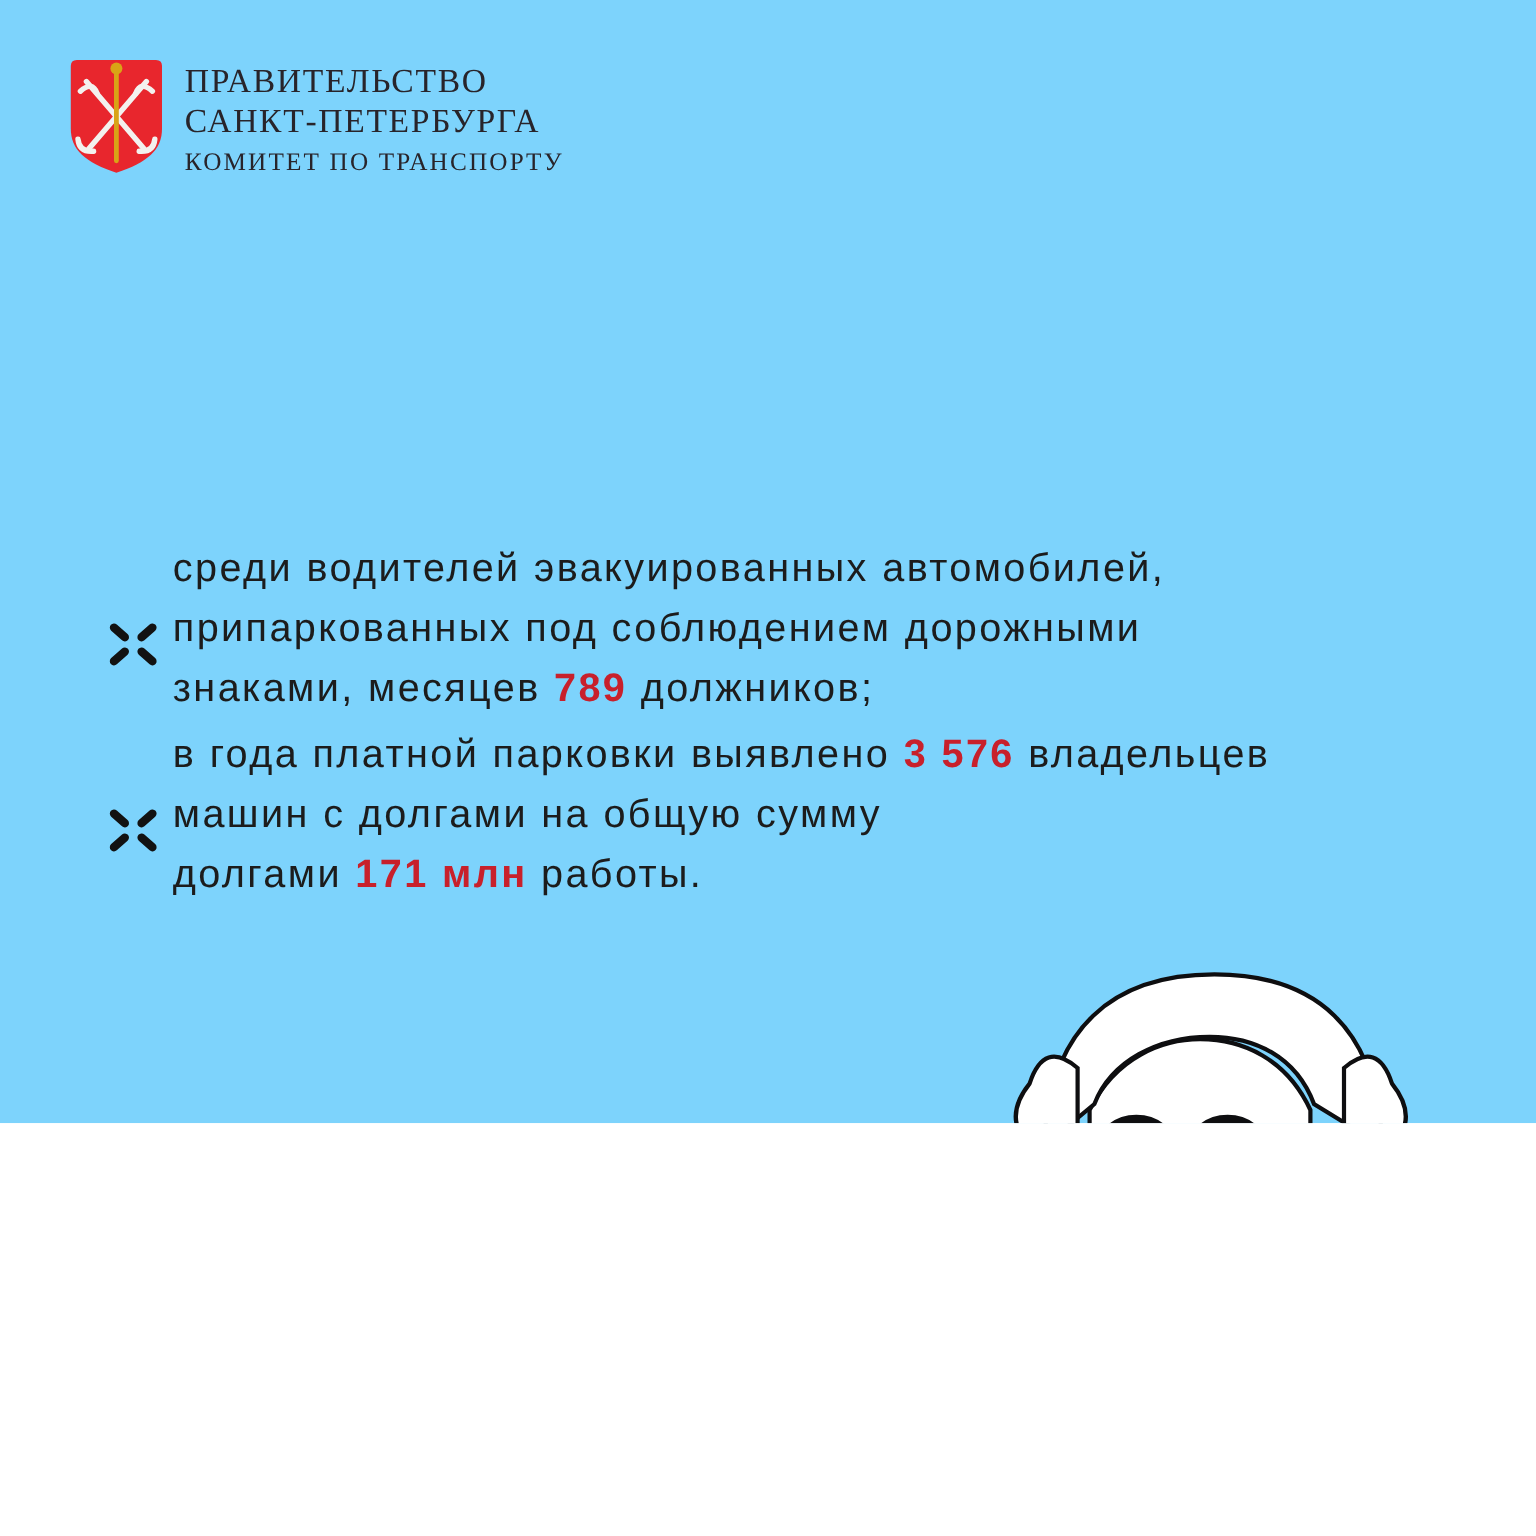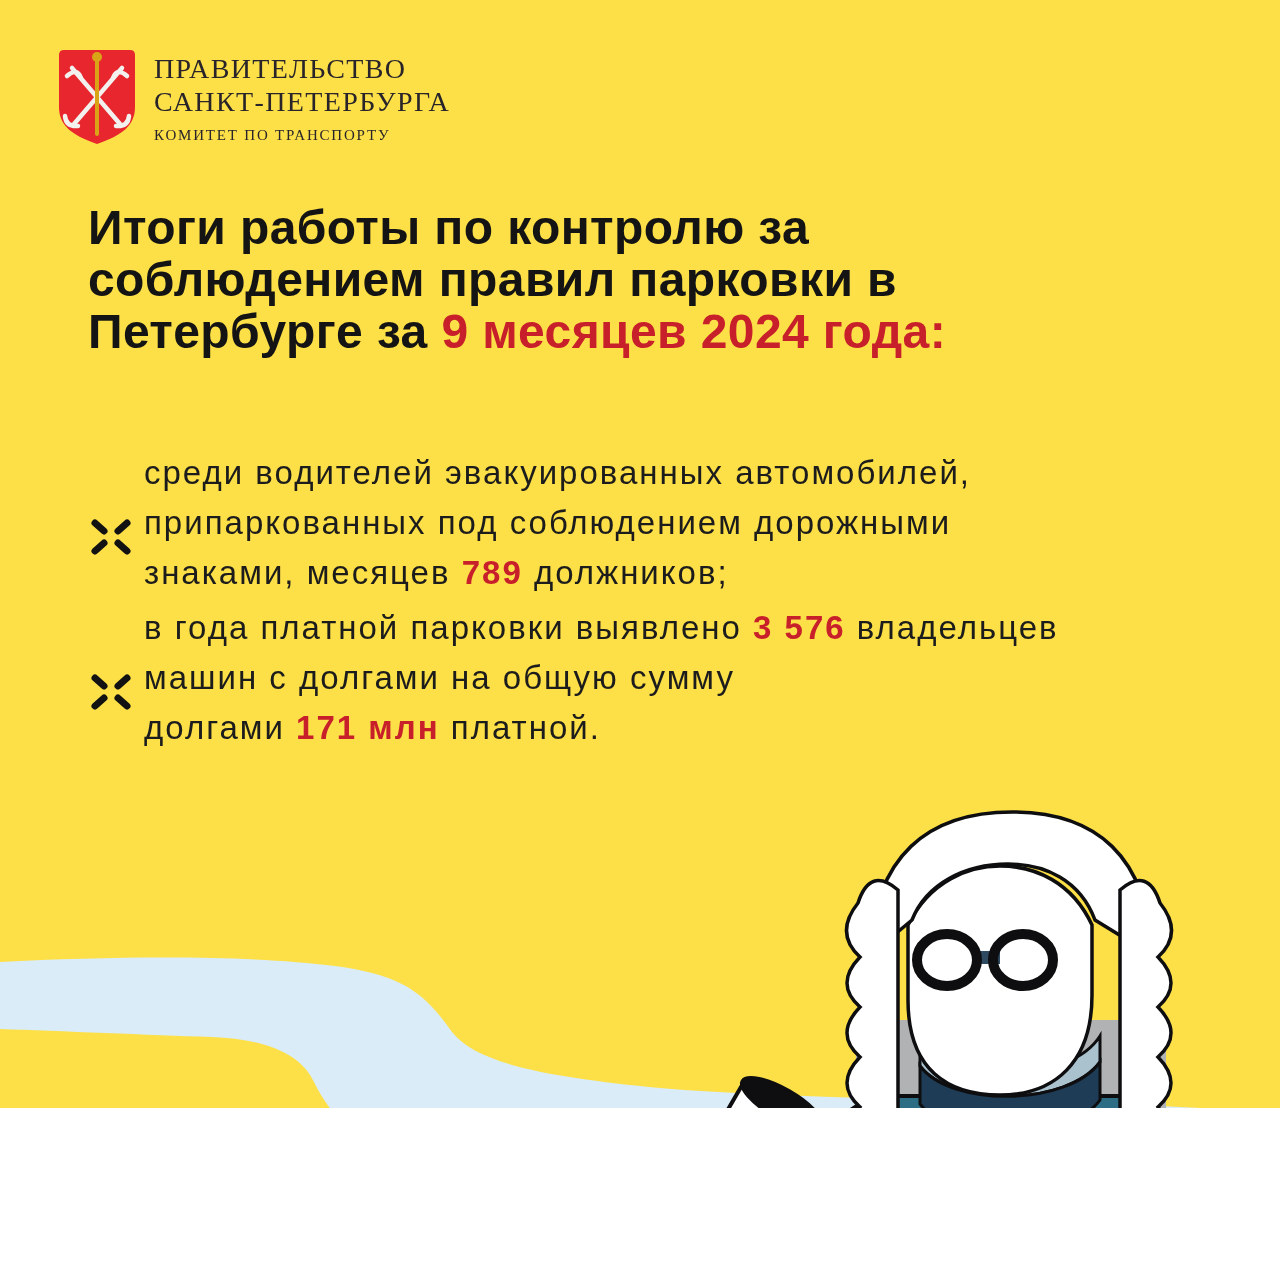--- a/index.html
+++ b/index.html
@@ -1,37 +1,37 @@
 <!DOCTYPE html>
 <html style="--accent-red: #c8202b; --text-black: #141414; --robe-teal: #2d6e84; --collar-navy: #1e3c55; --collar-gray-blue: #a9c2ce; --hair-gray: #b1b2b4; --wave-light-blue: #daecf8; --shield-red: #e8262d; --scepter-gold: #d9a416; --outline-black: #0e0e10;"><head>
 <meta charset="utf-8">
 <style>
   html,body { margin:0; padding:0; background:#ffffff; }
   .canvas {
     position:relative;
-    width:1280px; height:1108px;
-    background:#fde047;
+    width:1280px; height:936px;
+    background:#7dd3fc;
     overflow:hidden;
     font-family:"Liberation Sans", sans-serif;
     color:var(--text-black, #141414);
   }
   .bg-art { position:absolute; left:0; top:0; width:1280px; height:1280px; }
 
   
   .logo { position:absolute; top:46px; left:55px; display:flex; align-items:flex-start; gap:15px; }
   .crest { width:84px; height:102px; flex:0 0 auto; }
   .logo-text { padding-top:6px; }
   .logo-org {
     font-family:"Liberation Serif", serif;
     font-size:28px; line-height:33px;
     letter-spacing:1.4px; color:#28242a;
   }
   .logo-dept {
     font-family:"Liberation Serif", serif;
-    font-size:15px; line-height:24px; margin-top:5px;
+    font-size:21px; line-height:24px; margin-top:5px;
     letter-spacing:1.8px; color:#28242a;
   }
 
   
   .heading {
     position:absolute; left:88px; top:202px; margin:0;
     font-size:48px; line-height:52px; font-weight:700;
     letter-spacing:0.4px; color:#141414;
   }
   .red { color:var(--accent-red, #c8202b); }
@@ -168,25 +168,20 @@
       </g>
       <circle cx="42" cy="11" r="5" style="fill:var(--scepter-gold,#d9a416)"></circle>
     </svg>
     <div class="logo-text">
       <div class="logo-org">ПРАВИТЕЛЬСТВО</div>
       <div class="logo-org">САНКТ-ПЕТЕРБУРГА</div>
       <div class="logo-dept">КОМИТЕТ ПО ТРАНСПОРТУ</div>
     </div>
   </header>
 
-  <h1 class="heading">
-    <div>Итоги работы по контролю за</div>
-    <div>соблюдением правил парковки в</div>
-    <div><span>Петербурге за </span><span class="red">9 месяцев 2024 года:</span></div>
-  </h1>
 
 
   <div class="bullets">
 
     <div class="bullet">
       <svg class="spark" viewBox="0 0 50 50" aria-hidden="true">
         <g stroke="#121212" stroke-width="7" stroke-linecap="round">
           <path d="M 9,11 L 18,19"></path>
           <path d="M 41,11 L 32,19"></path>
           <path d="M 9,39 L 18,31"></path>
@@ -205,18 +200,18 @@
         <g stroke="#121212" stroke-width="7" stroke-linecap="round">
           <path d="M 9,11 L 18,19"></path>
           <path d="M 41,11 L 32,19"></path>
           <path d="M 9,39 L 18,31"></path>
           <path d="M 41,39 L 32,31"></path>
         </g>
       </svg>
       <div class="b-text">
         <div><span>в года платной парковки выявлено </span><span class="num">3 576</span><span> владельцев</span></div>
         <div>машин с долгами на общую сумму</div>
-        <div><span>долгами </span><span class="num">171 млн</span><span> платной.</span></div>
+        <div><span>долгами </span><span class="num">171 млн</span><span> работы.</span></div>
       </div>
     </div>
 
   </div>
 </div>
 
 </body></html>

